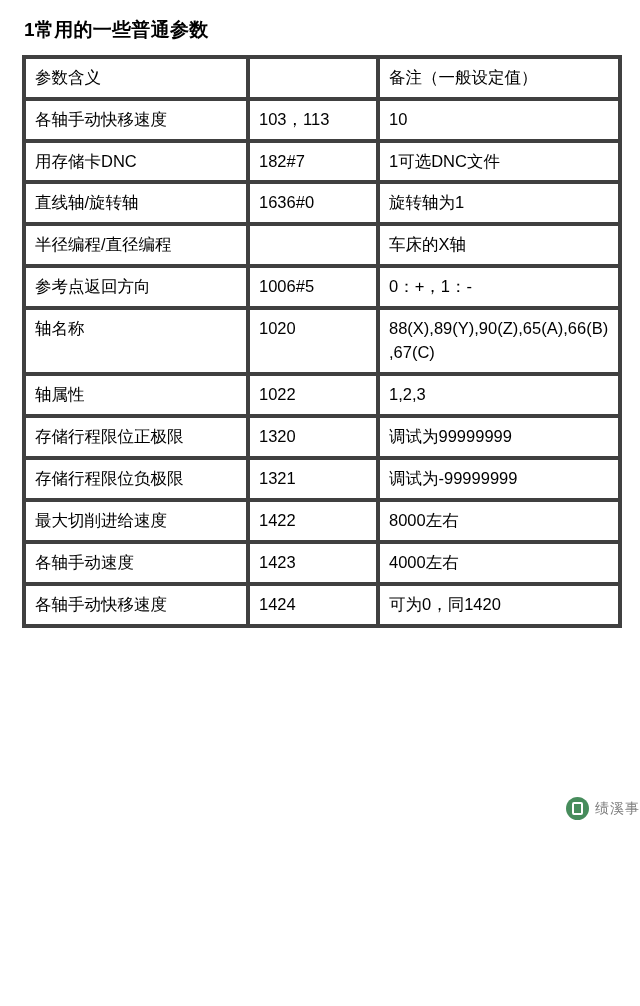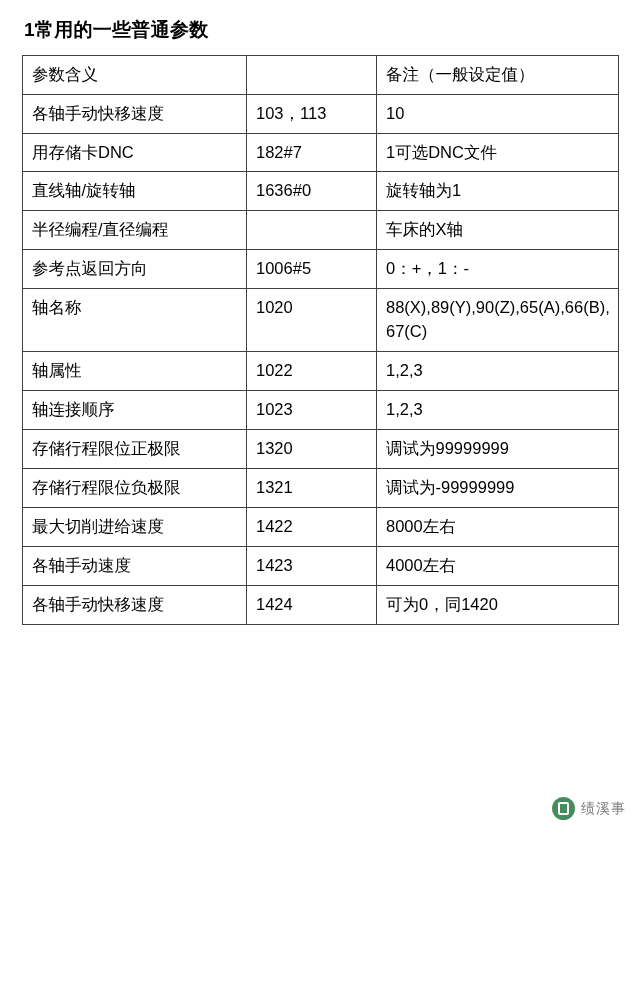--- a/index.html
+++ b/index.html
@@ -28,33 +28,33 @@
     letter-spacing: 0.3px;
     margin: 0 0 12px 2px;
     line-height: 1.3;
   }
   table.param-table {
     border-collapse: collapse;
     width: 596px;
     table-layout: fixed;
   }
   table.param-table td {
-    border: 1px solid #404040;
+    border: 4px solid #404040;
     vertical-align: top;
     padding: 7px 8px 7px 9px;
     font-size: 16.5px;
     line-height: 1.45;
     word-break: break-word;
   }
   col.c1 { width: 224px; }
   col.c2 { width: 130px; }
   col.c3 { width: 242px; }
   .watermark {
     position: absolute;
-    right: 14px;
+    right: 0;
     bottom: 10px;
     display: flex;
     align-items: center;
     gap: 6px;
     opacity: 0.88;
   }
   .wm-logo {
     width: 23px;
     height: 23px;
     border-radius: 50%;
@@ -127,25 +127,20 @@
         <td>轴名称</td>
         <td>1020</td>
         <td>88(X),89(Y),90(Z),65(A),66(B),67(C)</td>
       </tr>
       <tr>
         <td>轴属性</td>
         <td>1022</td>
         <td>1,2,3</td>
       </tr>
       <tr>
-        <td>轴连接顺序</td>
-        <td>1023</td>
-        <td>1,2,3</td>
-      </tr>
-      <tr>
         <td>存储行程限位正极限</td>
         <td>1320</td>
         <td>调试为99999999</td>
       </tr>
       <tr>
         <td>存储行程限位负极限</td>
         <td>1321</td>
         <td>调试为-99999999</td>
       </tr>
       <tr>

